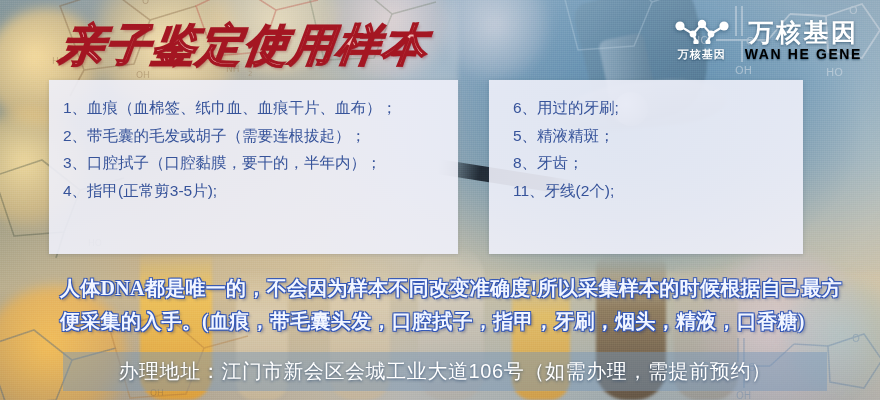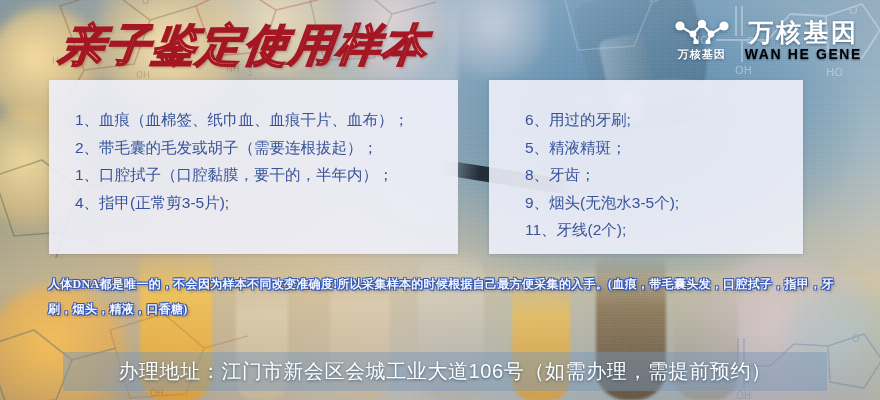--- a/index.html
+++ b/index.html
@@ -176,34 +176,34 @@
   }
 
   
   .panel{
     position:absolute;top:80px;
     background:rgba(238,240,250,.90);
     box-shadow:0 1px 4px rgba(40,60,90,.18);
   }
   .panel-left{left:49px;width:409px;height:174px;}
   .panel-right{left:489px;width:314px;height:174px;}
-  .panel ol{list-style:none;margin:12px;padding:14px 16px 0 14px;}
+  .panel ol{list-style:none;margin:0;padding:14px 16px 0 14px;}
   .panel li{
     color:#36539a;
     font-size:15.5px;
     line-height:27.5px;
     white-space:nowrap;
   }
   .panel-right ol{padding-left:24px;}
 
   
   .note{
-    position:absolute;left:48px;top:272px;width:790px;
+    position:absolute;left:60px;top:272px;width:790px;
     font-family:"Liberation Serif","DejaVu Serif",serif;
-    font-size:12px;line-height:25px;font-weight:700;
+    font-size:20px;line-height:33px;font-weight:700;
     color:#f2f6ff;
     text-shadow:
       0 0 1px #3f63c8,
       1px 1px 0 #3356b4,
       -1px 1px 0 #3356b4,
       1px -1px 0 #3356b4,
       -1px -1px 0 #3356b4,
       2px 2px 3px rgba(20,40,110,.45);
     letter-spacing:.3px;
   }
@@ -357,31 +357,30 @@
     <div class="logo-text">
       <span class="logo-cn">万核基因</span>
       <span class="logo-en">WAN HE GENE</span>
     </div>
   </div>
 
   <div class="panel panel-left">
     <ol>
       <li>1、血痕（血棉签、纸巾血、血痕干片、血布）；</li>
       <li>2、带毛囊的毛发或胡子（需要连根拔起）；</li>
-      <li>1、口腔拭子（口腔黏膜，要干的，半年内）；</li>
+      <li>3、口腔拭子（口腔黏膜，要干的，半年内）；</li>
       <li>4、指甲(正常剪3-5片);</li>
     </ol>
   </div>
 
   <div class="panel panel-right">
     <ol>
       <li>6、用过的牙刷;</li>
       <li>5、精液精斑；</li>
       <li>8、牙齿；</li>
-      <li>9、烟头(无泡水3-5个);</li>
       <li>11、牙线(2个);</li>
     </ol>
   </div>
 
   <div class="note">人体DNA都是唯一的，不会因为样本不同改变准确度!所以采集样本的时候根据自己最方便采集的入手。(血痕，带毛囊头发，口腔拭子，指甲，牙刷，烟头，精液，口香糖)</div>
 
   <div class="addr-band"></div>
   <div class="addr-text">办理地址：江门市新会区会城工业大道106号（如需办理，需提前预约）</div>
 
 </div>

